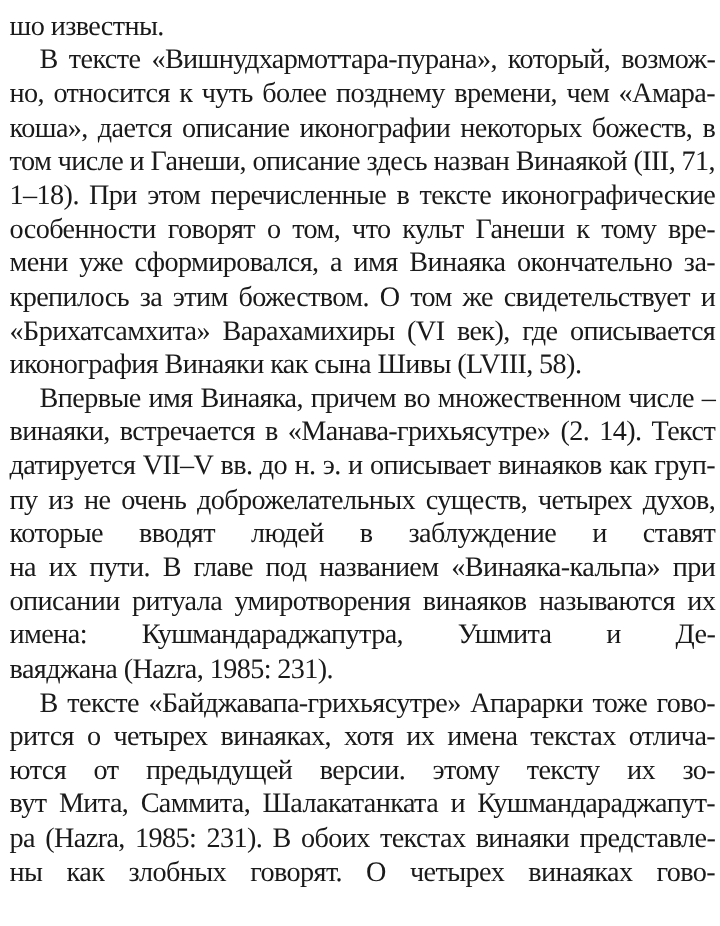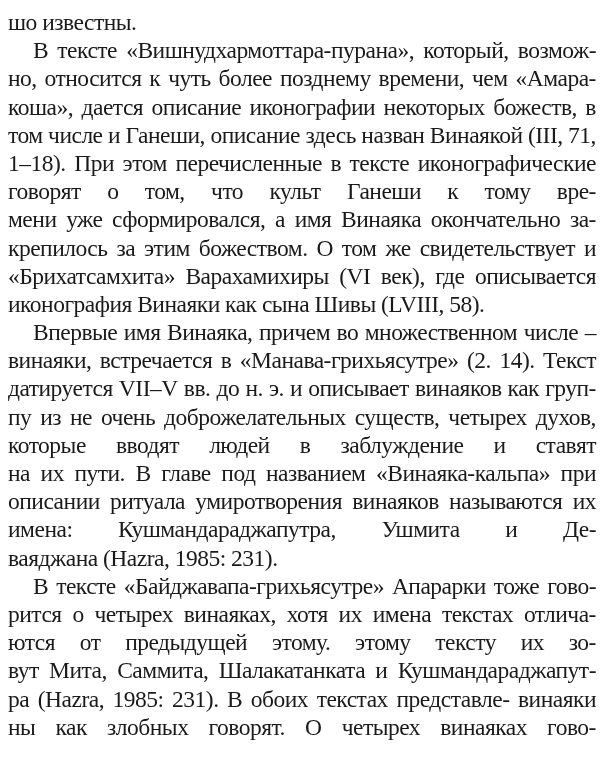--- a/index.html
+++ b/index.html
@@ -92,20 +92,21 @@
         <div class="line just">
           <span>1–18).</span>
           <span>При</span>
           <span>этом</span>
           <span>перечисленные</span>
           <span>в</span>
           <span>тексте</span>
           <span>иконографические</span>
         </div>
         <div class="line just">
+          <span>особенности</span>
           <span>говорят</span>
           <span>о</span>
           <span>том,</span>
           <span>что</span>
           <span>культ</span>
           <span>Ганеши</span>
           <span>к</span>
           <span>тому</span>
           <span>вре-</span>
         </div>
@@ -237,21 +238,21 @@
           <span>хотя</span>
           <span>их</span>
           <span>имена</span>
           <span>текстах</span>
           <span>отлича-</span>
         </div>
         <div class="line just">
           <span>ются</span>
           <span>от</span>
           <span>предыдущей</span>
-          <span>этому.</span>
+          <span>версии.</span>
           <span>этому</span>
           <span>тексту</span>
           <span>их</span>
           <span>зо-</span>
         </div>
         <div class="line just">
           <span>вут</span>
           <span>Мита,</span>
           <span>Саммита,</span>
           <span>Шалакатанката</span>
@@ -259,22 +260,22 @@
           <span>Кушмандараджапут-</span>
         </div>
         <div class="line just">
           <span>ра</span>
           <span>(Hazra,</span>
           <span>1985:</span>
           <span>231).</span>
           <span>В</span>
           <span>обоих</span>
           <span>текстах</span>
+          <span>винаяки</span>
           <span>представле-</span>
-          <span>винаяки</span>
         </div>
         <div class="line just">
           <span>ны</span>
           <span>как</span>
           <span>злобных</span>
           <span>говорят.</span>
           <span>О</span>
           <span>четырех</span>
           <span>винаяках</span>
           <span>гово-</span>

